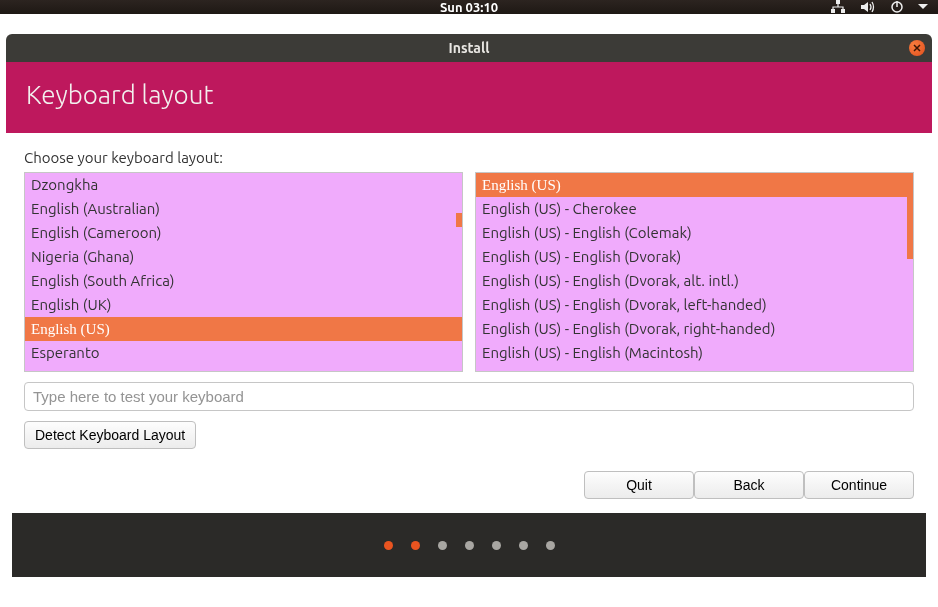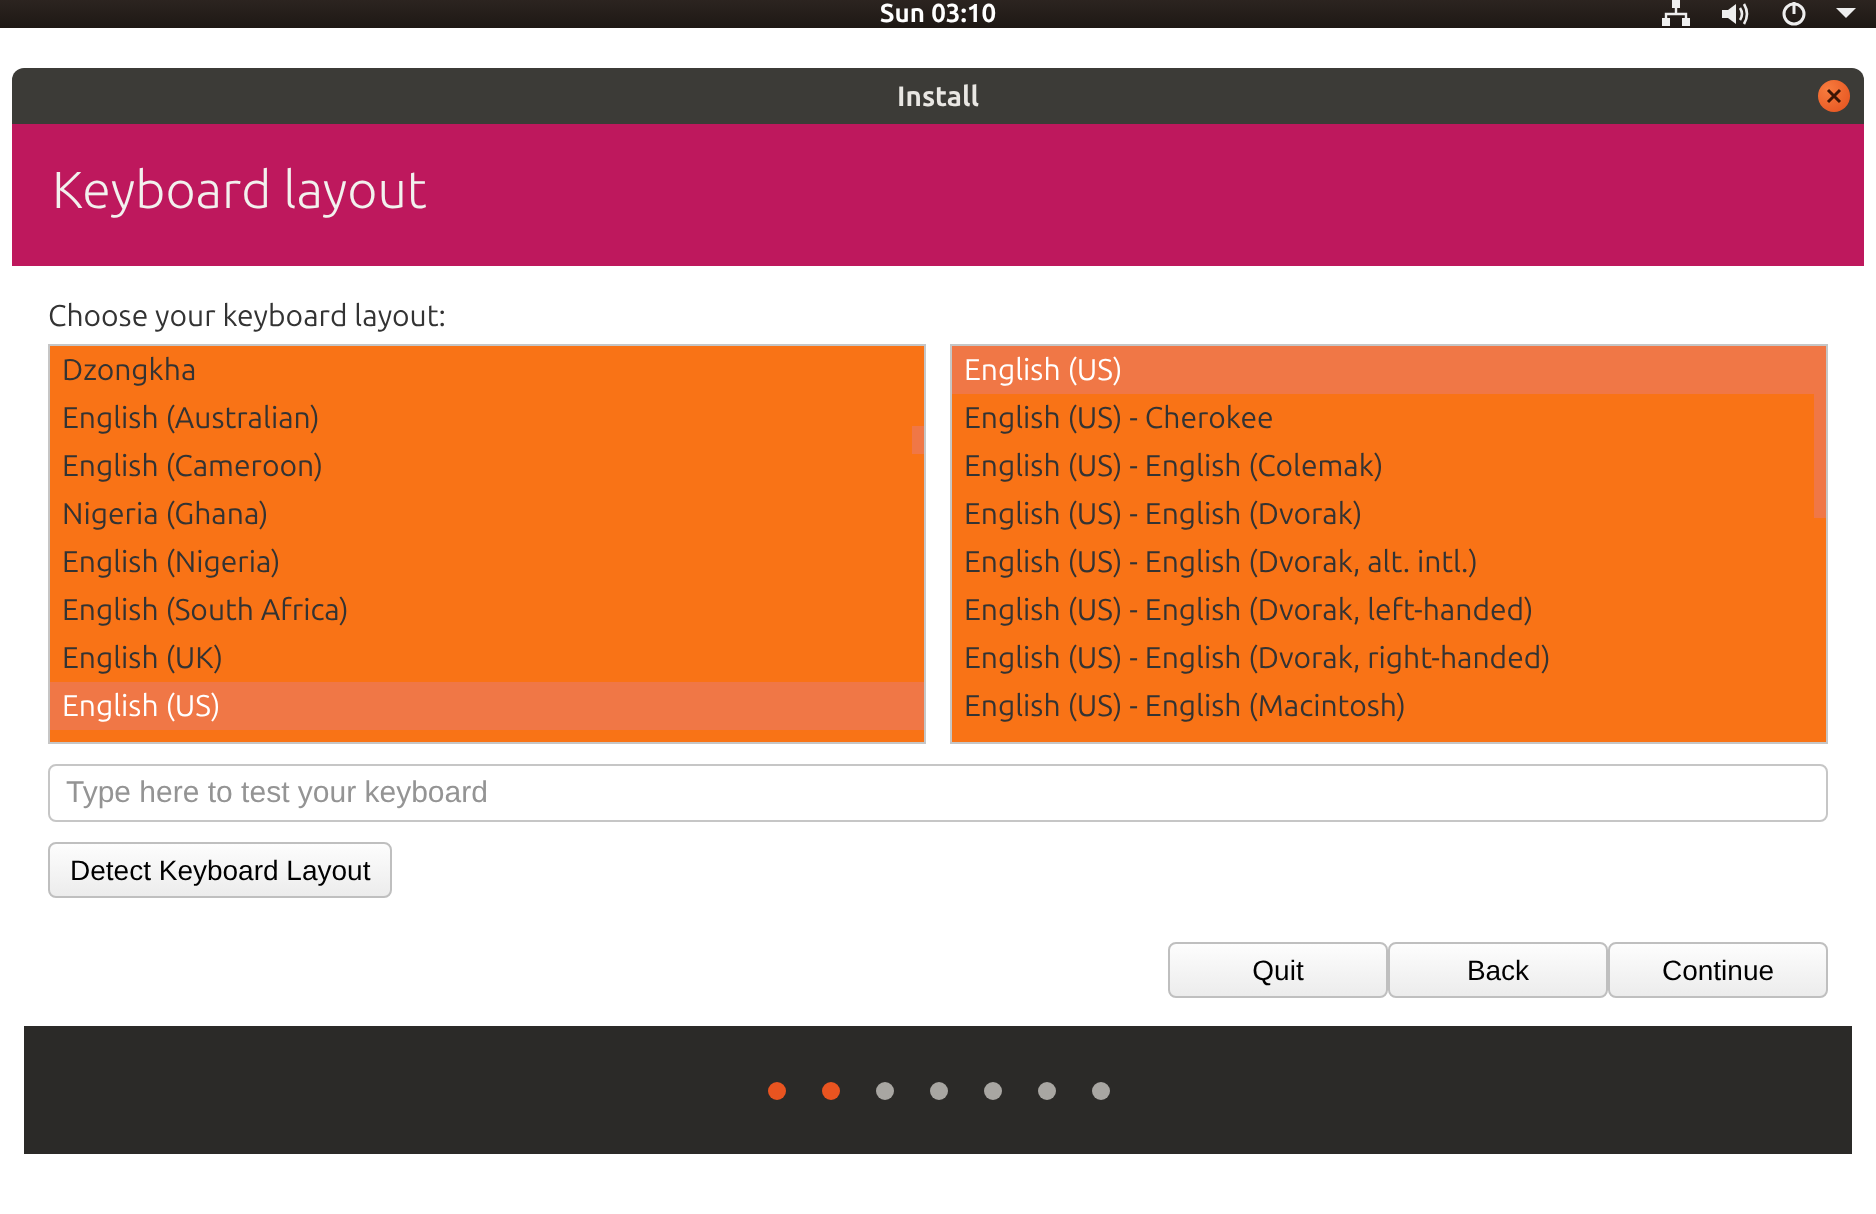--- a/index.html
+++ b/index.html
@@ -59,24 +59,24 @@
     .choose-label { font-size: 15px; color: #333; margin-bottom: 6px; }
     .lists { display: flex; gap: 12px; }
     .listbox {
       flex: 1;
       border: 1px solid #c6c6c6;
       height: 200px;
       overflow: hidden;
       font-size: 15px;
       color: #333;
       position: relative;
-      background: #f97316;
+      background: #f0abfc;
     }
     .list-item { padding: 1px 6px 1px 6px; line-height: 22px; cursor: pointer; }
-    .list-item.selected { background: #f07746; color: #fff; }
+    .list-item.selected { background: #f07746; color: #fff; font-family: Liberation Serif, serif; }
     .scroll-ind {
       position: absolute; right: 0; width: 6px; background: #f07746;
     }
     .left-scroll { top: 40px; height: 14px; }
     .right-scroll { top: 0; height: 86px; }
     .test-input {
       width: 100%;
       margin-top: 10px;
       padding: 5px 8px;
       font-size: 15px;
@@ -162,21 +162,20 @@
     <span>Keyboard layout</span>
   </div>
   <div class="content">
     <div class="choose-label">Choose your keyboard layout:</div>
     <div class="lists">
       <div class="listbox" id="left-list">
         <div class="list-item">Dzongkha</div>
           <div class="list-item">English (Australian)</div>
           <div class="list-item">English (Cameroon)</div>
           <div class="list-item">Nigeria (Ghana)</div>
-          <div class="list-item">English (Nigeria)</div>
           <div class="list-item">English (South Africa)</div>
           <div class="list-item">English (UK)</div>
           <div class="list-item selected">English (US)</div>
           <div class="list-item">Esperanto</div>
           <div class="scroll-ind left-scroll"></div>
       </div>
       <div class="listbox" id="right-list">
         <div class="list-item selected">English (US)</div>
           <div class="list-item">English (US) - Cherokee</div>
           <div class="list-item">English (US) - English (Colemak)</div>

